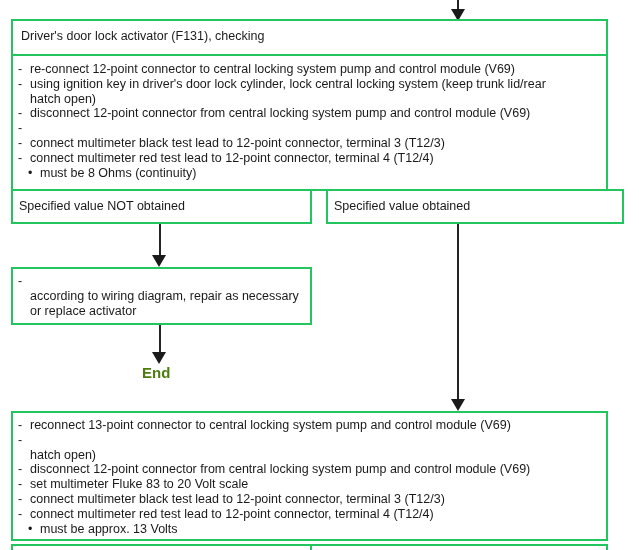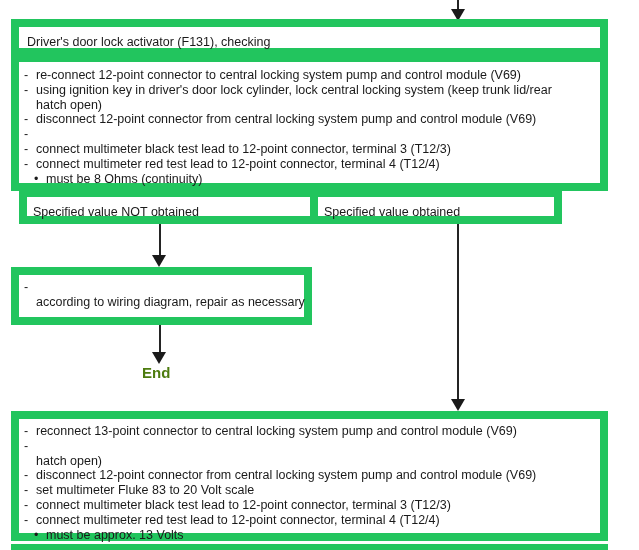--- a/index.html
+++ b/index.html
@@ -8,43 +8,43 @@
     width: 639px;
     height: 550px;
     background: #ffffff;
     overflow: hidden;
     font-family: "Liberation Sans", "DejaVu Sans", sans-serif;
     color: #1a1a1a;
   }
   .box {
     position: absolute;
     box-sizing: border-box;
-    border: 8px solid #22c55e;
+    border: 2px solid #22c55e;
     background: #ffffff;
   }
   .title-box {
     left: 11px; top: 19px; width: 597px; height: 37px;
     padding: 8px 8px 0 8px;
     font-size: 12.5px;
   }
   .steps-box {
     font-size: 12.5px;
     line-height: 14.8px;
   }
   .steps-box-1 { left: 11px; top: 54px; width: 597px; height: 137px; padding: 6px 6px 0 5px; }
   .steps-box-2 { left: 11px; top: 411px; width: 597px; height: 130px; padding: 5px 6px 0 5px; }
   .action-box  { left: 11px; top: 267px; width: 301px; height: 58px; padding: 5px 4px 0 5px;
                  font-size: 12.5px; line-height: 14.8px; }
   .step { display: flex; }
   .step .marker { width: 12px; flex: 0 0 12px; text-align: left; }
   .step.bullet { padding-left: 10px; }
   .step .step-text { white-space: nowrap; }
   .cell { height: 35px; padding: 8px 4px 0 6px; font-size: 12.5px; }
-  .cell-left  { left: 11px;  top: 189px; width: 301px; margin-left: 8px; }
-  .cell-right { left: 310px; top: 189px; width: 252px; }
+  .cell-left  { left: 11px;  top: 189px; width: 301px; }
+  .cell-right { left: 326px; top: 189px; width: 298px; }
   .partial-left  { left: 11px;  top: 544px; width: 301px; height: 16px; }
   .partial-right { left: 310px; top: 544px; width: 298px; height: 16px; }
   .vline {
     position: absolute;
     width: 2px;
     background: #242424;
   }
   .arrowhead {
     position: absolute;
     width: 0; height: 0;
@@ -128,20 +128,24 @@
 
       <div class="step">
         <span class="marker">-</span>
       </div>
 
       <div class="step">
         <span class="marker"></span>
         <span class="step-text">according to wiring diagram, repair as necessary</span>
       </div>
 
+      <div class="step">
+        <span class="marker"></span>
+        <span class="step-text">or replace activator</span>
+      </div>
     </div>
 
   <div class="vline" style="left:159px; top:325px; height:29px;"></div>
   <div class="arrowhead" style="left:152px; top:352px;"></div>
   <div class="end-label">End</div>
 
   <div class="vline" style="left:457px; top:224px; height:177px;"></div>
   <div class="arrowhead" style="left:451px; top:399px;"></div>
 
   <div class="box steps-box steps-box-2">

